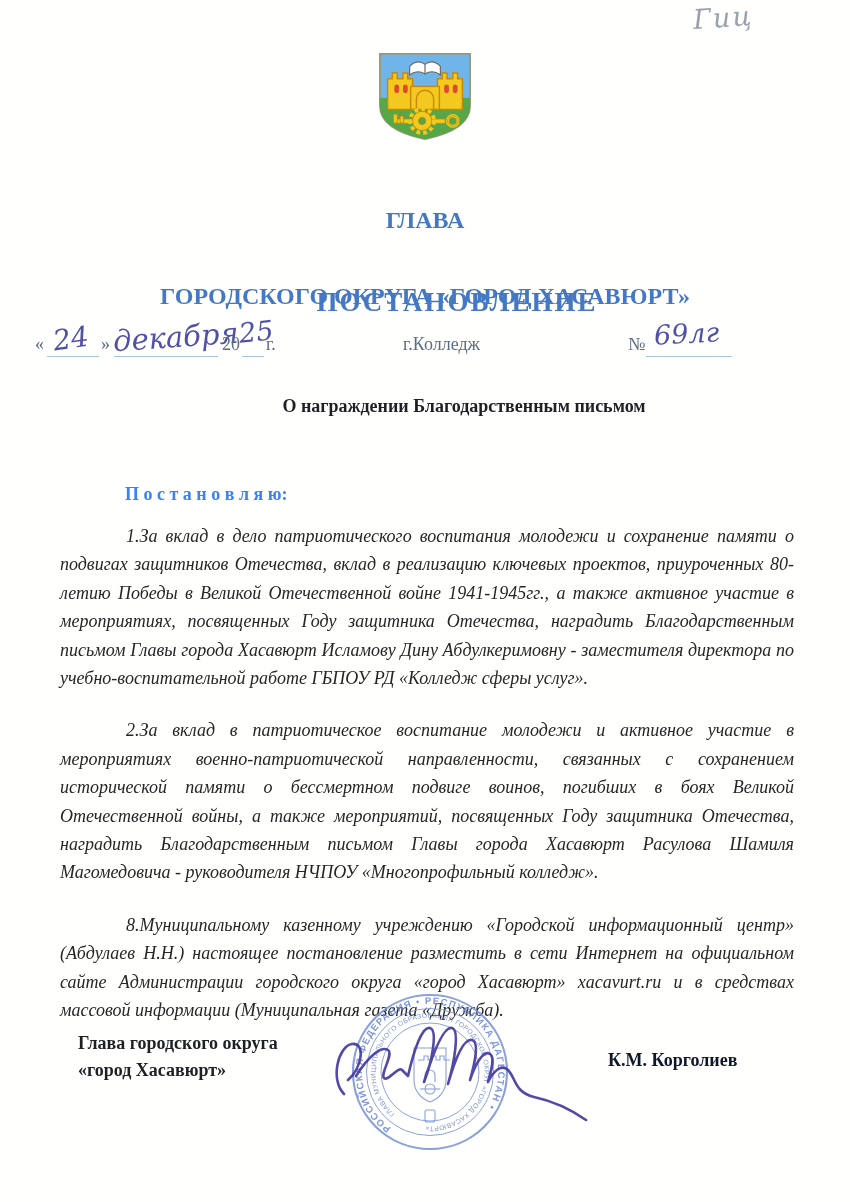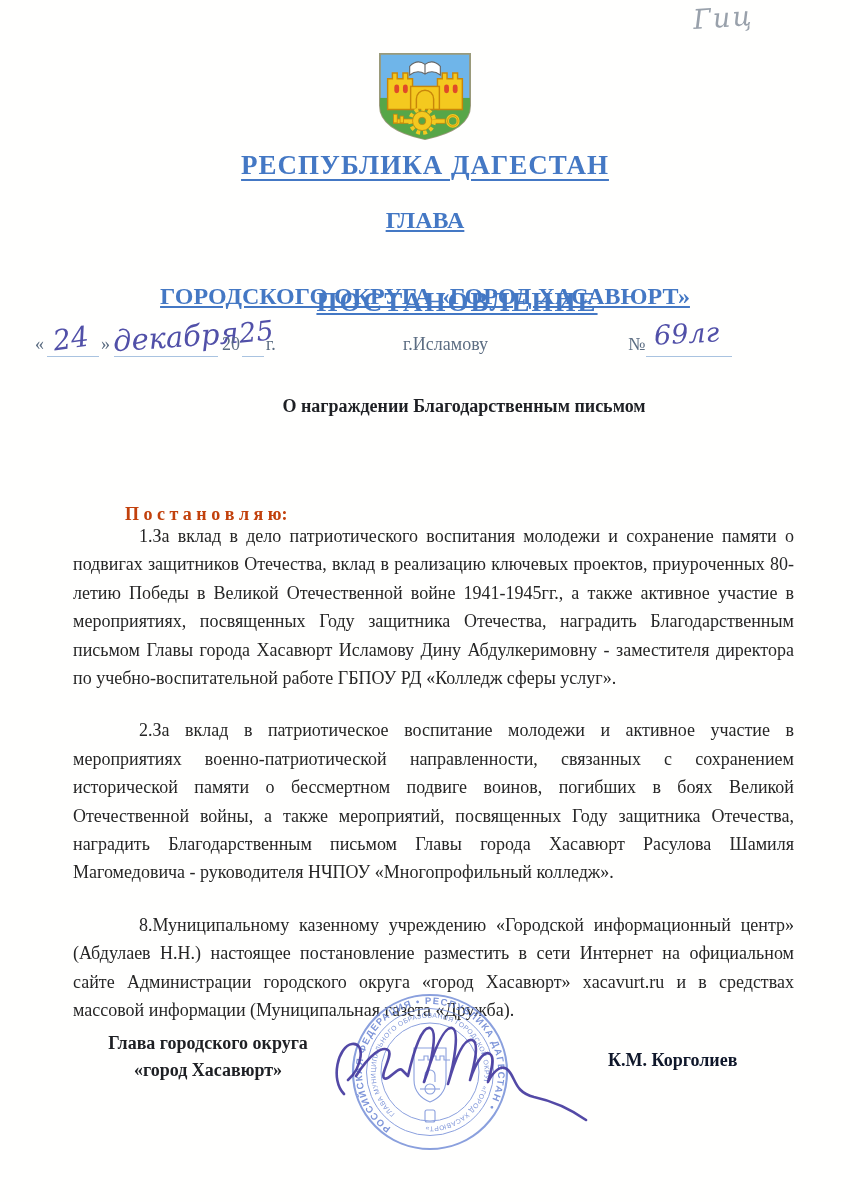--- a/index.html
+++ b/index.html
@@ -9,51 +9,51 @@
     font-family:"Liberation Serif", serif; color:#24262a;
   }
   .abs{position:absolute;}
   .pencil-note{
     left:693px; top:2px; font-size:27px; font-style:italic;
     color:#99a1ab; transform:rotate(-4deg); letter-spacing:2px;
     font-family:"DejaVu Serif", serif;
   }
   .coat{left:372px; top:50px;}
   .h-blue{
-    left:0; width:850px; text-align:center; color:#4478c4; font-weight:bold;text-decoration:underline;
+    left:0; width:850px; text-align:center; color:#4478c4; font-weight:bold;
   }
   .h-republic{top:150px; font-size:27px; letter-spacing:1px;
     text-decoration:underline; text-underline-offset:5px; text-decoration-thickness:2px;}
   .h-org1{top:207px; font-size:24px;}
   .h-org2{top:237px; font-size:24px;margin-top:46px;}
   .h-doctype{top:287px; font-size:27px; letter-spacing:2px;margin-left:32px;}
 
   .print-gray{color:#5c6d82; font-size:18px;}
   .blank{border-bottom:1.5px solid #a9c3e0; height:20px;}
   .hand{
     color:#5150a8; font-family:"DejaVu Serif", serif; font-style:italic;
     white-space:nowrap;
   }
 
   .doc-title{
     left:0; width:850px; top:394px; text-align:center;
     font-weight:bold; font-size:18px; line-height:25px; color:#1e2024;padding-left:39px;
   }
   .resolve{
-    left:125px; top:484px; font-weight:bold; font-size:18px; color:#c2410c;margin-top:20px;
+    left:125px; top:484px; font-weight:bold; font-size:18px; color:#3b82f6;
   }
   .body-text{
     left:57px; top:522px; width:737px;
   }
   .body-text p{
-    margin:0 0 24px 16px; font-size:18px; line-height:28.4px;
-    text-align:justify; text-indent:66px; color:#262626;
+    margin:0 0 24px 3px; font-size:18px; line-height:28.4px;
+    text-align:justify; text-indent:66px; color:#262626;font-style:italic;
   }
   .sig-left{
-    left:78px; top:1030px; width:260px; text-align:center;
+    left:78px; top:1030px; width:260px; text-align:left;
     font-weight:bold; font-size:18px; line-height:27px; color:#1e2024;
   }
   .sig-right{
     left:608px; top:1050px; font-weight:bold; font-size:18px; color:#0f172a;
   }
   .stamp-svg{left:330px; top:972px;}
   .sig-svg{left:322px; top:1002px;}
 </style>
 </head>
 <body>
@@ -93,36 +93,35 @@
         <rect x="29" y="69" width="3.5" height="7" fill="#f4c91f" stroke="#c8860a" stroke-width="0.8"></rect>
         <circle cx="84" cy="74" r="5.5" fill="none" stroke="#f4c91f" stroke-width="3.2"></circle>
         <circle cx="84" cy="74" r="5.5" fill="none" stroke="#c8860a" stroke-width="0.7"></circle>
         <circle cx="52" cy="74" r="10" fill="#f4c91f" stroke="#c8860a" stroke-width="0.8"></circle>
         <circle cx="52" cy="74" r="12.5" fill="none" stroke="#f4c91f" stroke-width="4" stroke-dasharray="4 3.2"></circle>
         <circle cx="52" cy="74" r="3.8" fill="#57a648" stroke="#c8860a" stroke-width="0.8"></circle>
       </g>
     </g>
   </svg>
 
-  <div class="abs h-blue h-republic">РЕСПУБЛИКА ДАГЕСТАН</div>
   <div class="abs h-blue h-org1">ГЛАВА</div>
   <div class="abs h-blue h-org2">ГОРОДСКОГО ОКРУГА «ГОРОД ХАСАВЮРТ»</div>
   <div class="abs h-blue h-doctype">ПОСТАНОВЛЕНИЕ</div>
 
   <span class="abs print-gray" style="left:35px; top:334px;">«</span>
   <span class="abs blank" style="left:47px; top:336px; width:52px;"></span>
   <span class="abs hand" style="left:53px; top:322px; font-size:28px; transform:rotate(-8deg);">24</span>
   <span class="abs print-gray" style="left:101px; top:334px;">»</span>
   <span class="abs blank" style="left:114px; top:336px; width:104px;"></span>
   <span class="abs hand" style="left:113px; top:320px; font-size:29px; transform:rotate(-4deg);">декабря</span>
   <span class="abs print-gray" style="left:222px; top:334px;">20</span>
   <span class="abs blank" style="left:242px; top:336px; width:22px;"></span>
   <span class="abs hand" style="left:239px; top:316px; font-size:27px; transform:rotate(-6deg);">25</span>
   <span class="abs print-gray" style="left:266px; top:334px;">г.</span>
-  <span class="abs print-gray" style="left:403px; top:334px;">г.Исламову</span>
+  <span class="abs print-gray" style="left:403px; top:334px;">г.Колледж</span>
   <span class="abs print-gray" style="left:628px; top:334px;">№</span>
   <span class="abs blank" style="left:646px; top:336px; width:86px;"></span>
   <span class="abs hand" style="left:654px; top:318px; font-size:27px; transform:rotate(-3deg);">69лг</span>
 
   <div class="abs doc-title">
     <div>О награждении Благодарственным письмом</div>
   </div>
 
   <div class="abs resolve">П о с т а н о в л я ю:</div>
 

